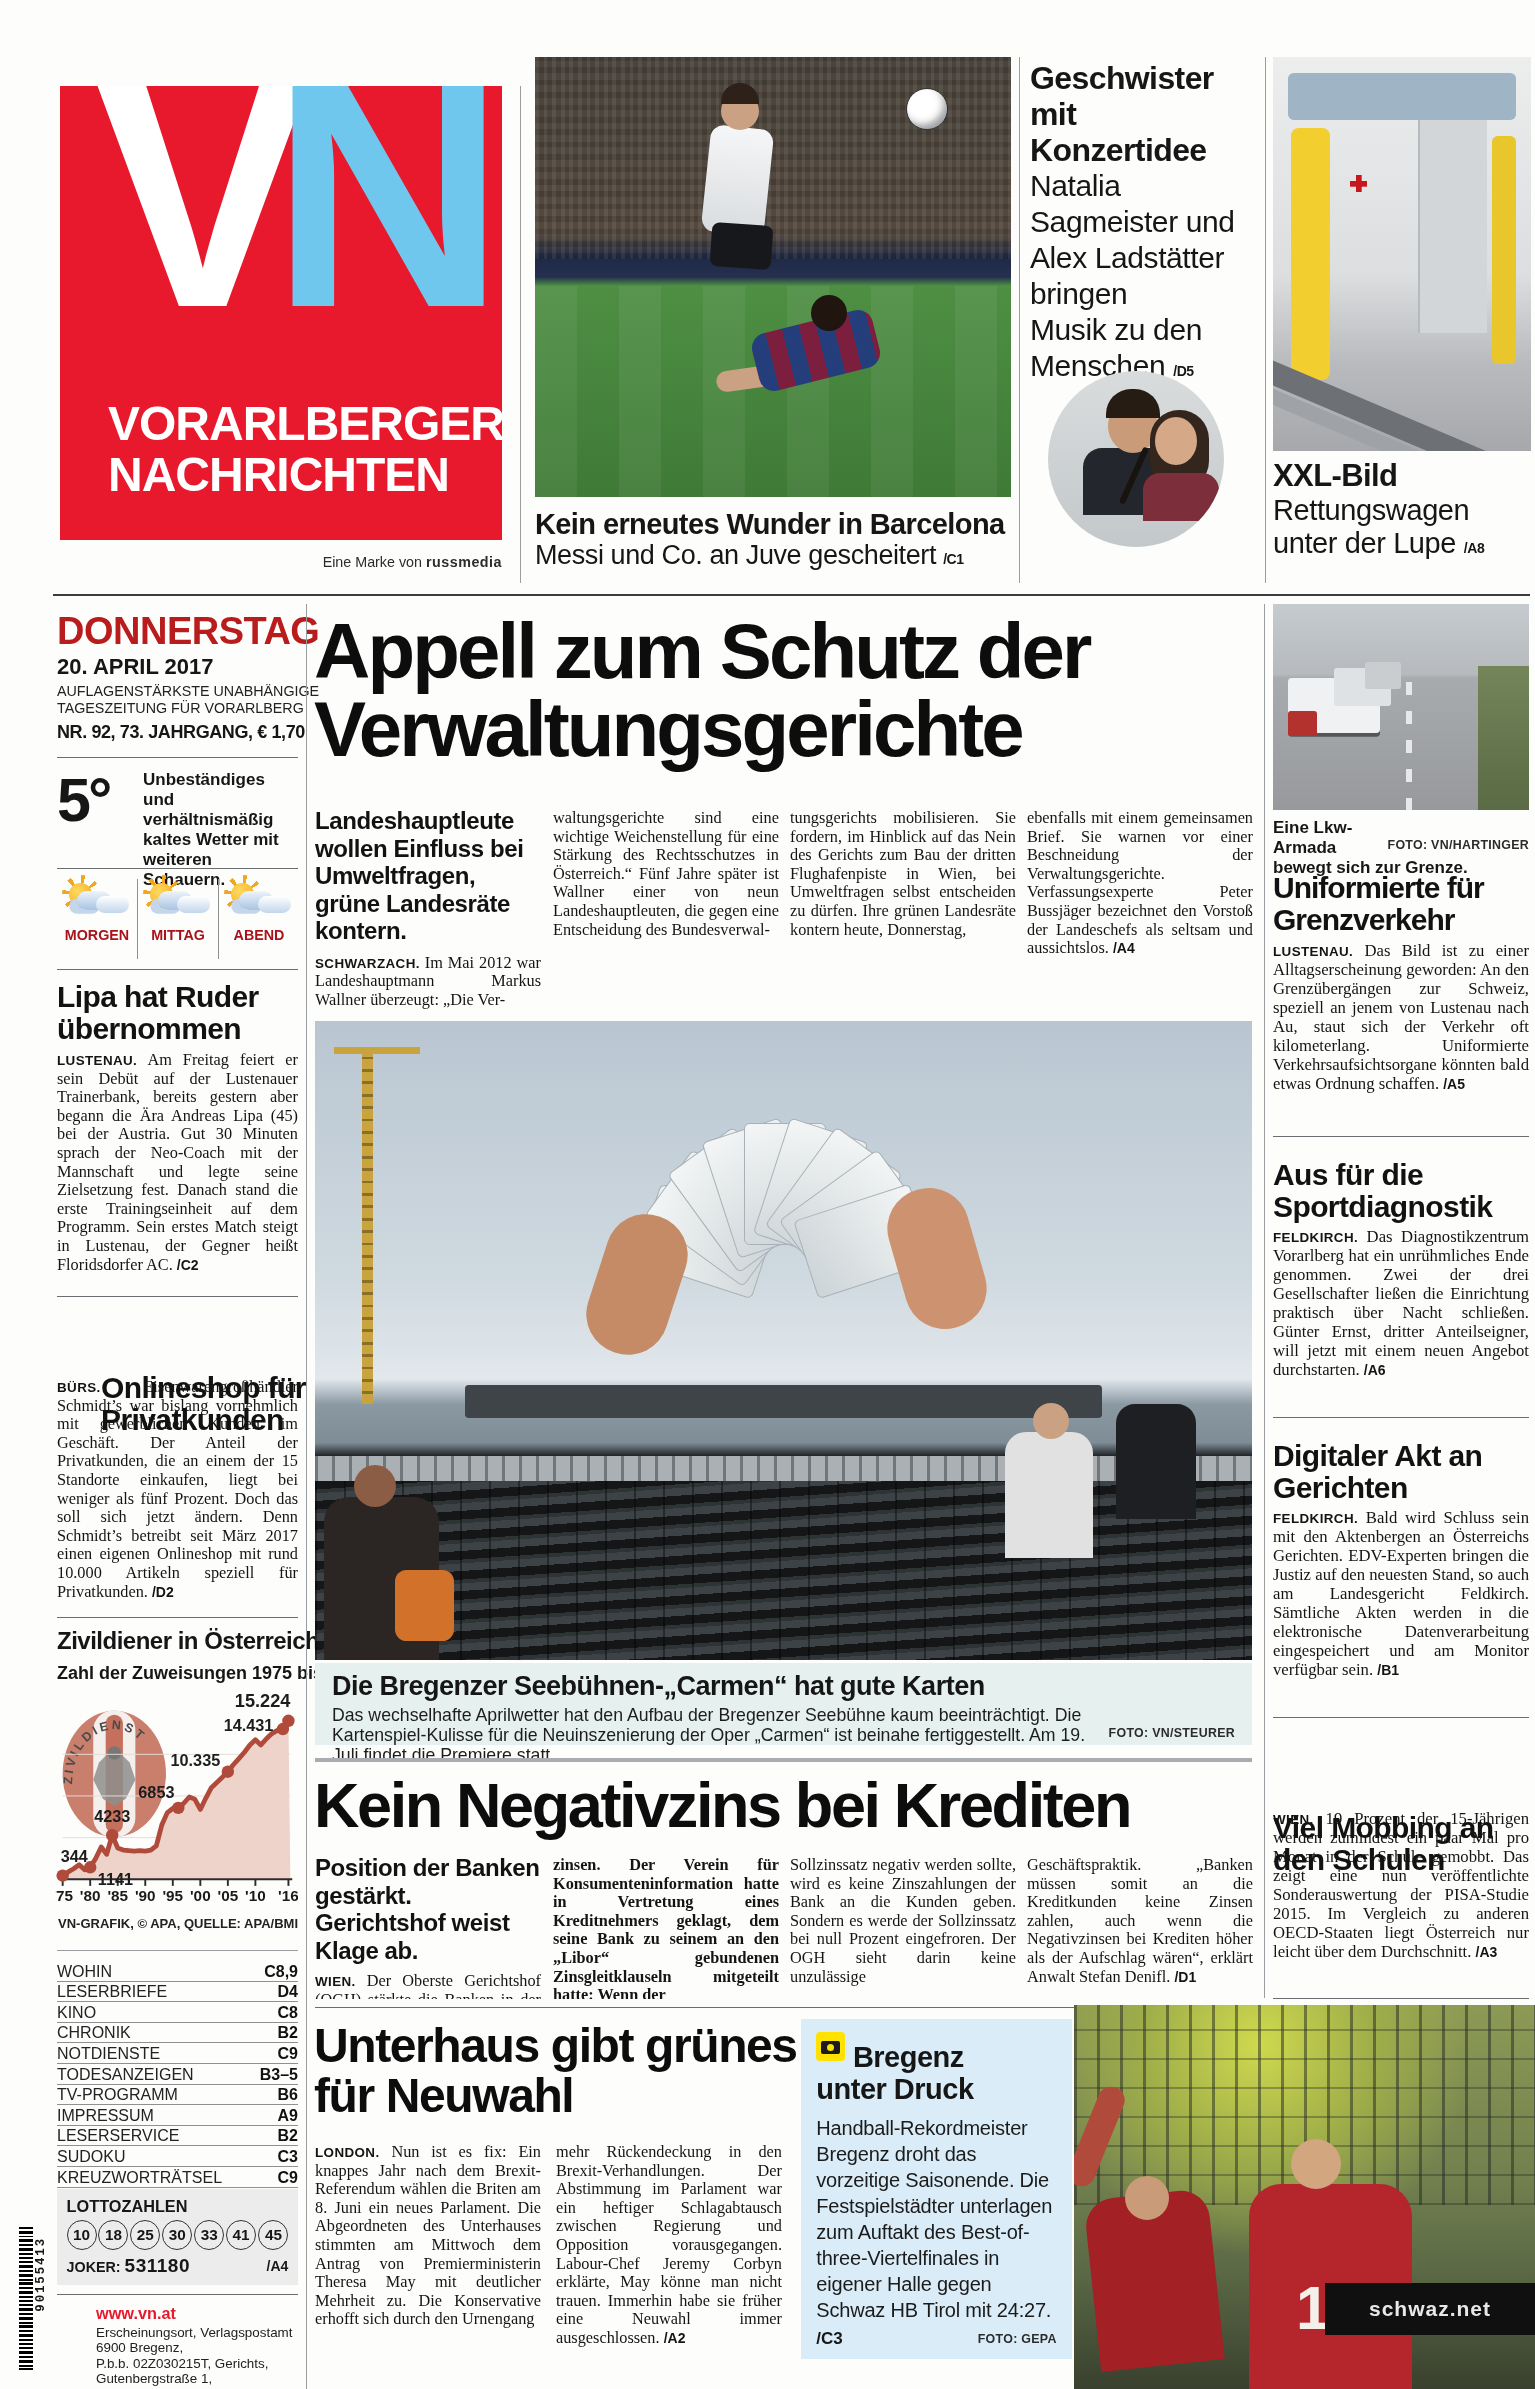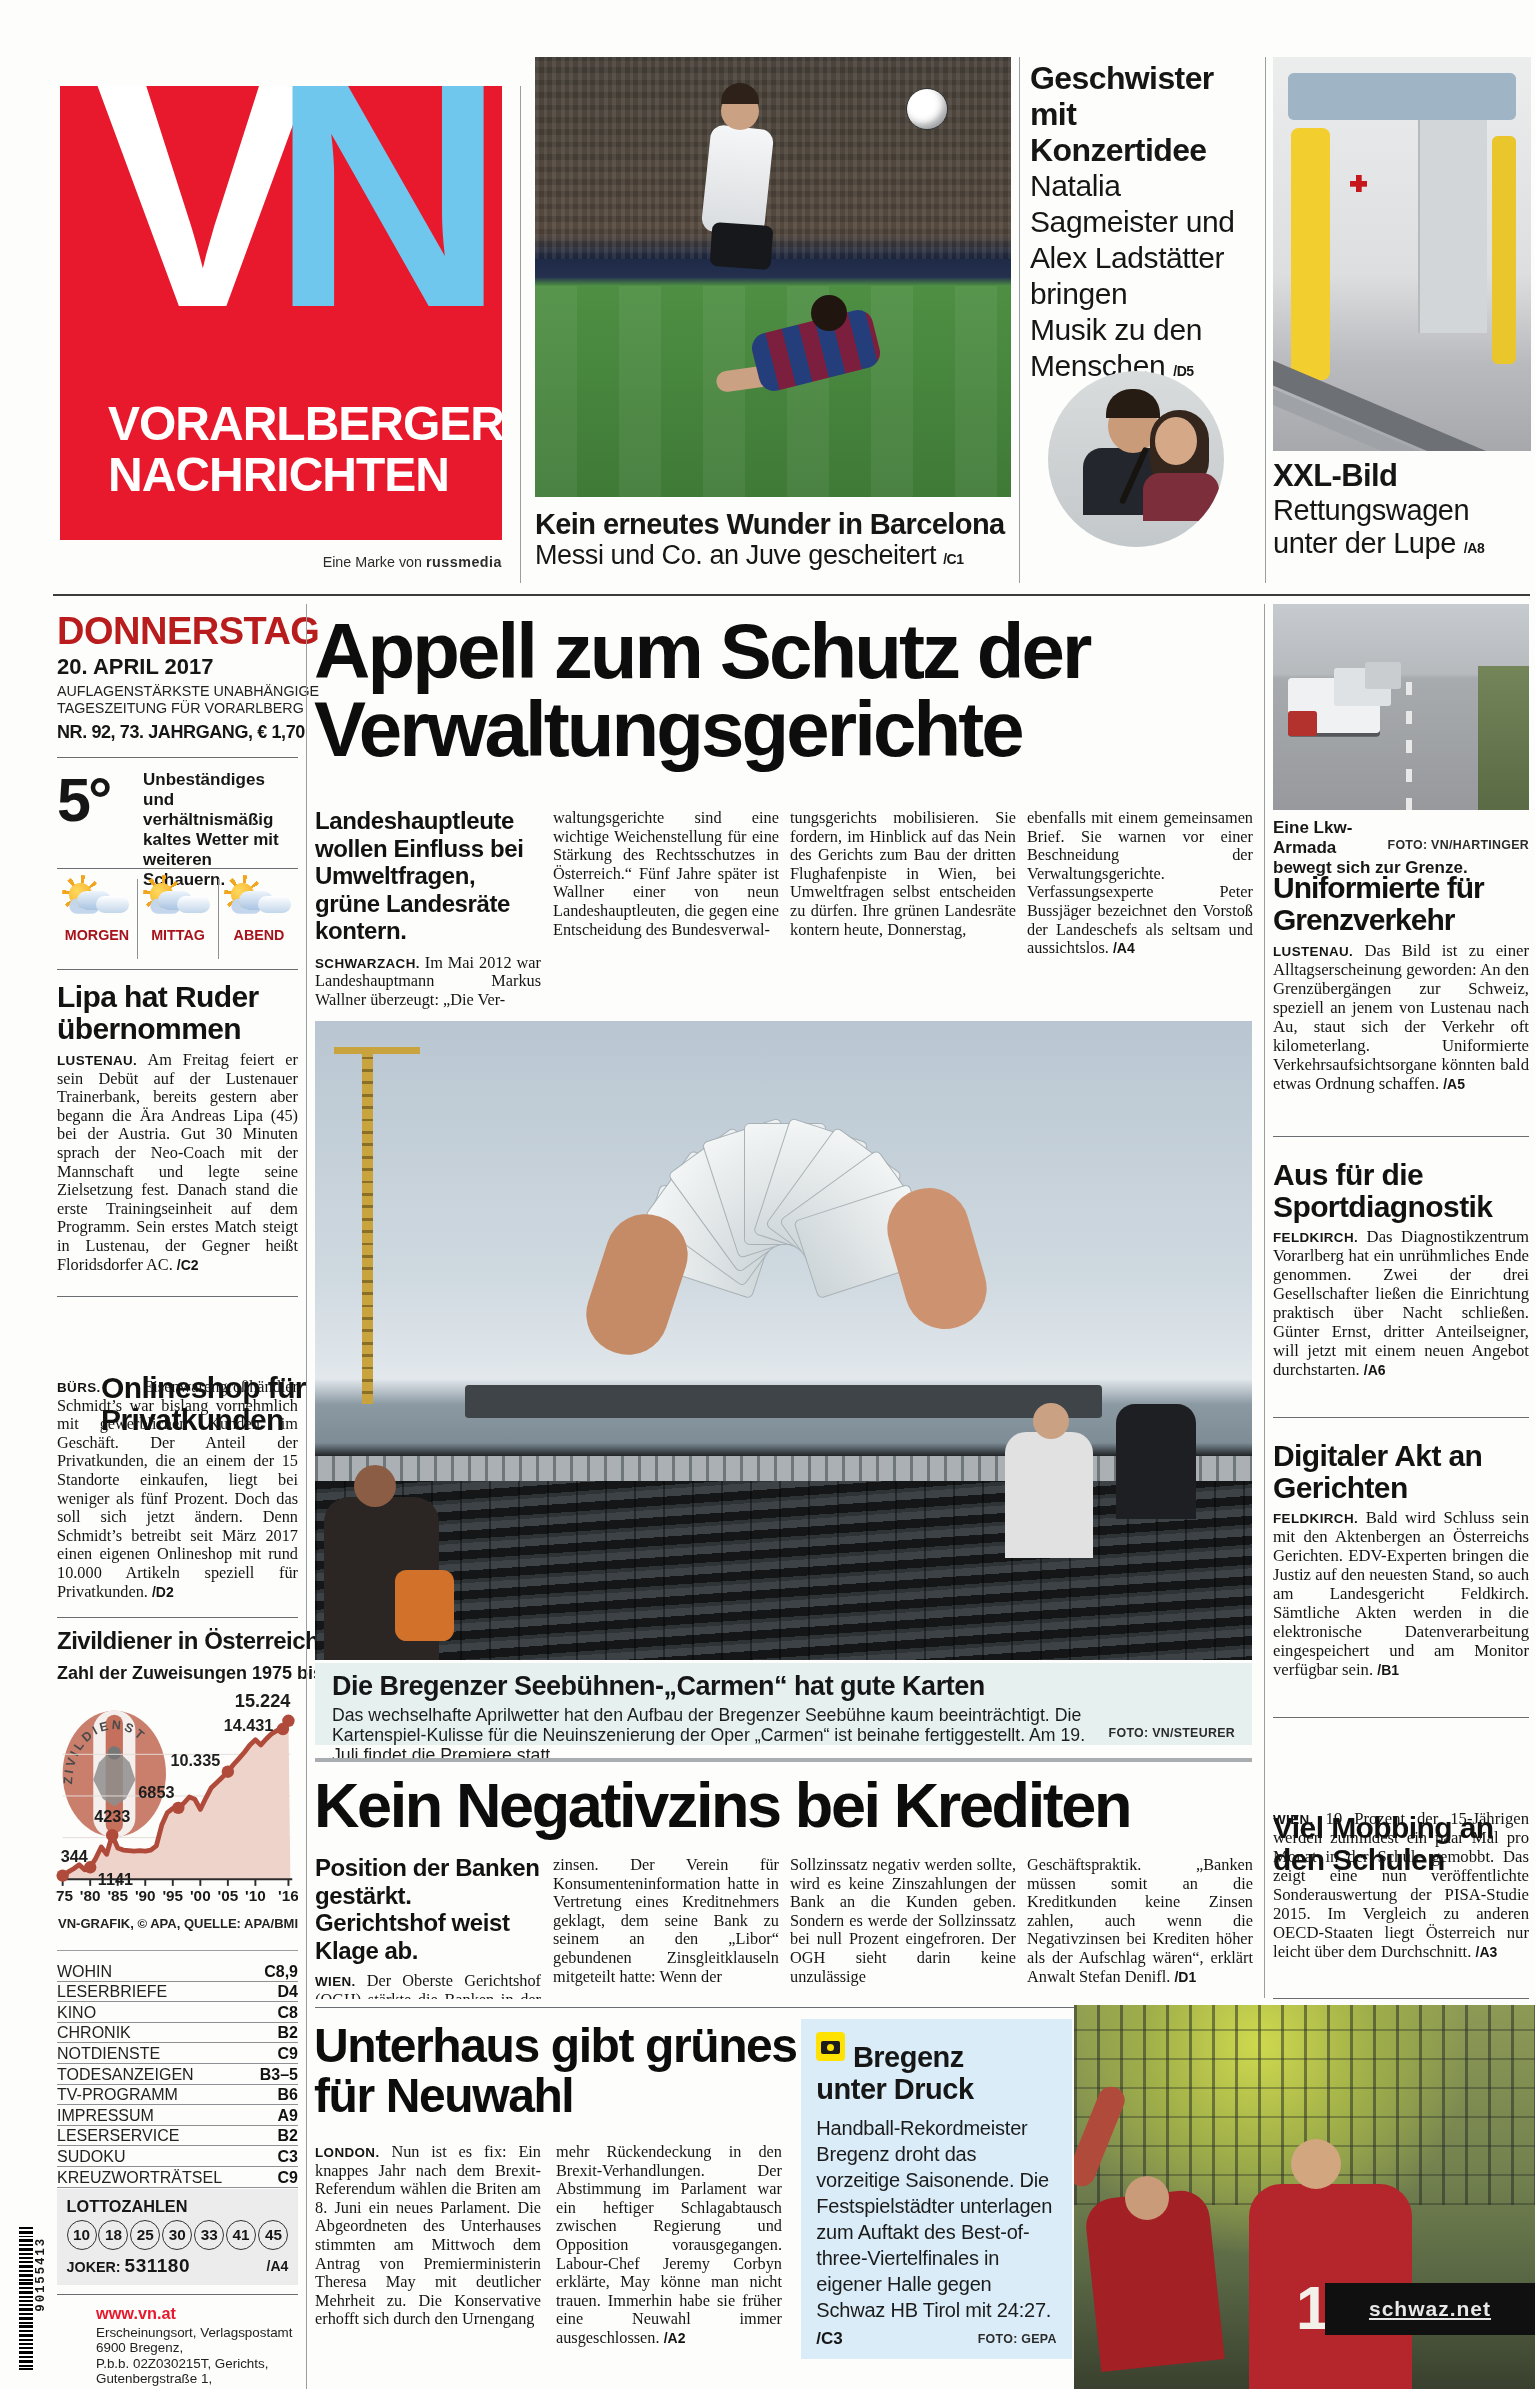--- a/index.html
+++ b/index.html
@@ -155,21 +155,21 @@
        background:repeating-linear-gradient(90deg,rgba(35,40,36,.5) 0 2.9px,transparent 2.9px 23px),
                   repeating-linear-gradient(0deg,rgba(35,40,36,.35) 0 1.9px,transparent 1.9px 29px);}
   #hand .pl1{left:4%;bottom:6%;width:124px;height:172px;border-radius:29px 29px 0 0;background:#a32025;transform:rotate(-6deg);}
   #hand .pl1h{left:11%;bottom:44%;width:44px;height:44px;border-radius:50%;background:#c99b78;}
   #hand .arm{left:2%;bottom:52%;width:27px;height:105px;border-radius:13.4px;background:#b04a3a;transform:rotate(22deg);}
   #hand .pl2{left:38%;bottom:-4%;width:163px;height:220px;border-radius:32.5px 32.5px 0 0;background:#b5262c;}
   #hand .pl2h{left:47%;bottom:52%;width:50px;height:50px;border-radius:50%;background:#d2a67f;}
   #hand .num{position:absolute;left:41%;bottom:12%;width:134px;text-align:center;
        font:800 61px "Liberation Sans",sans-serif;color:#f3f0ea;}
   #hand .board{position:absolute;right:0;bottom:14%;width:210px;height:52px;background:#101010;
-       font:700 21px/52px "Liberation Sans",sans-serif;color:#e8e8e8;text-align:center;letter-spacing:1px;text-decoration:underline;}
+       font:700 21px/52px "Liberation Sans",sans-serif;color:#e8e8e8;text-align:center;letter-spacing:1px;}
 </style>
 </head>
 <body>
 
 <div id="page">
 
   <div class="abs" id="logo-box">
     <div id="logo-letters"><span class="v">V</span><span class="n">N</span></div>
     <div class="brandline" style="top:314px;">VORARLBERGER</div>
     <div class="brandline" style="top:365px;">NACHRICHTEN</div>
@@ -449,21 +449,21 @@
     <div id="carmenTitle">Die Bregenzer Seebühnen-„Carmen“ hat gute Karten</div>
     <div id="carmenText"><span class="credit">FOTO: VN/STEURER</span><span>Das wechselhafte Aprilwetter hat den Aufbau der Bregenzer Seebühne kaum beeinträchtigt. Die Kartenspiel-Kulisse für die Neuinszenierung der Oper „Carmen“ ist beinahe fertiggestellt. Am 19. Juli findet die Premiere statt.</span></div>
   </div>
   <div id="grayBar"></div>
 
   <div class="abs" id="h2" style="left:314px;top:1774px;">Kein Negativzins bei Krediten</div>
   <div class="col" style="left:315px;top:1854px;height:145px;overflow:hidden;">
     <div class="subhead">Position der Banken gestärkt. Gerichtshof weist Klage ab.</div>
     <div class="body" style="margin-top:7.6px;"><span class="lead">WIEN.</span> <span>Der Oberste Gerichtshof (OGH) stärkte die Banken in der Diskussion um Negativ-</span></div>
   </div>
-  <div class="col body" style="left:553px;top:1856px;height:143px;overflow:hidden;">zinsen. Der Verein für Konsumenteninformation hatte in Vertretung eines Kreditnehmers geklagt, dem seine Bank zu seinem an den „Libor“ gebundenen Zinsgleitklauseln mitgeteilt hatte: Wenn der</div>
+  <div class="col body" style="left:553px;top:1856px;height:143px;overflow:hidden;font-weight:bold;">zinsen. Der Verein für Konsumenteninformation hatte in Vertretung eines Kreditnehmers geklagt, dem seine Bank zu seinem an den „Libor“ gebundenen Zinsgleitklauseln mitgeteilt hatte: Wenn der</div>
   <div class="col body" style="left:790px;top:1856px;height:143px;overflow:hidden;">Sollzinssatz negativ werden sollte, wird es keine Zinszahlungen der Bank an die Kunden geben. Sondern es werde der Sollzinssatz bei null Prozent eingefroren. Der OGH sieht darin keine unzulässige</div>
   <div class="col body" style="left:1027px;top:1856px;height:143px;overflow:hidden;"><span>Geschäftspraktik. „Banken müssen somit an die Kreditkunden keine Zinsen zahlen, auch wenn die Negativzinsen bei Krediten höher als der Aufschlag wären“, erklärt Anwalt Stefan Denifl.</span> <span class="pref">/D1</span></div>
 
   <div class="hline" style="left:315px;top:2007px;width:937px;"></div>
 
   <div class="abs" id="h3" style="left:314px;top:2021px;width:669px;">Unterhaus gibt grünes Licht für Neuwahl</div>
   <div class="col body" style="left:315px;top:2143px;height:241px;overflow:hidden;">
     <span class="lead">LONDON.</span> <span>Nun ist es fix: Ein knappes Jahr nach dem Brexit-Referendum wählen die Briten am 8. Juni ein neues Parlament. Die Abgeordneten des Unterhauses stimmten am Mittwoch dem Antrag von Premierministerin Theresa May mit deutlicher Mehrheit zu. Die Konservative erhofft sich durch den Urnengang</span>
   </div>
   <div class="col body" style="left:556px;top:2143px;height:241px;overflow:hidden;">

